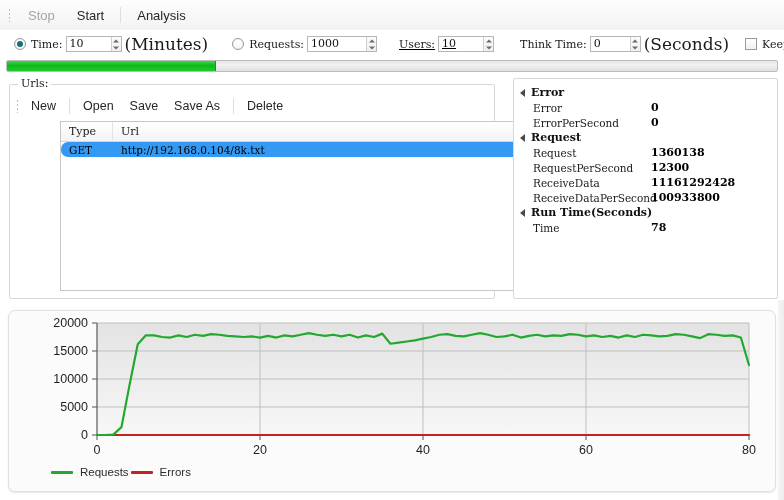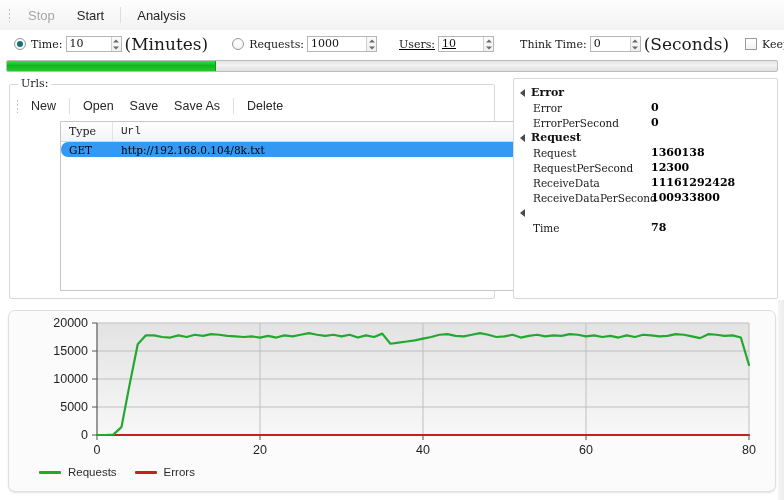--- a/index.html
+++ b/index.html
@@ -150,21 +150,21 @@
     display: flex; height: 19px;
     background: linear-gradient(to bottom,#ffffff,#f4f4f4);
     border-bottom: 1px solid #d6d6d6;
   }
   .lv-th {
     font-family: "DejaVu Serif", serif; font-size: 11px; color: #1a1a1a;
     padding: 3px 0 0 8px; box-sizing: border-box;
     border-right: 1px solid #e3e3e3;
   }
   .lv-th.c1 { width: 52px; }
-  .lv-th.c2 { width: 418px; border-right: none; font-family: Liberation Mono, monospace; }
+  .lv-th.c2 { width: 418px; border-right: none; }
   .lv-row {
     display: flex; height: 15px; align-items: center;
     background: #3399f3; color: #000000; border-radius: 7px;
   }
   .lv-td {
     font-family: "DejaVu Serif", serif; font-size: 10.5px;
     padding-left: 8px; box-sizing: border-box; overflow: hidden;
     white-space: nowrap;
   }
   .lv-td.c1 { width: 52px; }
@@ -202,22 +202,22 @@
   #chart-panel {
     position: absolute; left: 8px; top: 310px;
     width: 768px; height: 182px;
     background: #fbfbfb;
     border: 1px solid #e0e0e0; border-radius: 7px;
     box-shadow: 0 1px 2px rgba(0,0,0,0.10);
     box-sizing: border-box; overflow: hidden;
   }
   #chart-svg { display: block; }
   .legend {
-    position: absolute; left: 30px; bottom: 13px;
-    display: flex; align-items: flex-end; gap: 18px;
+    position: absolute; left: 42px; bottom: 13px;
+    display: flex; align-items: flex-end; gap: 2px;
   }
   .legend-entry { display: flex; align-items: center; }
   .legend-swatch {
     width: 22px; height: 3px; margin-right: 7px; border-radius: 1px;
   }
   .legend-text { font-size: 11.5px; color: #2b2b2b; }
 
   
   .edge-sliver {
     position: absolute; right: 0; top: 300px; width: 6px; height: 200px;
@@ -357,20 +357,21 @@
         <span class="stat-key">ReceiveData</span>
         <span class="stat-val">11161292428</span>
       </div>
       <div class="stat-row">
         <span class="stat-key">ReceiveDataPerSecond</span>
         <span class="stat-val">100933800</span>
       </div>
 
       <div class="stat-group">
         <span class="tri"></span>
+        <span class="stat-group-label">Run Time(Seconds)</span>
       </div>
       <div class="stat-row">
         <span class="stat-key">Time</span>
         <span class="stat-val">78</span>
       </div>
 
     </div>
   </div>
 
   <div id="chart-panel">

